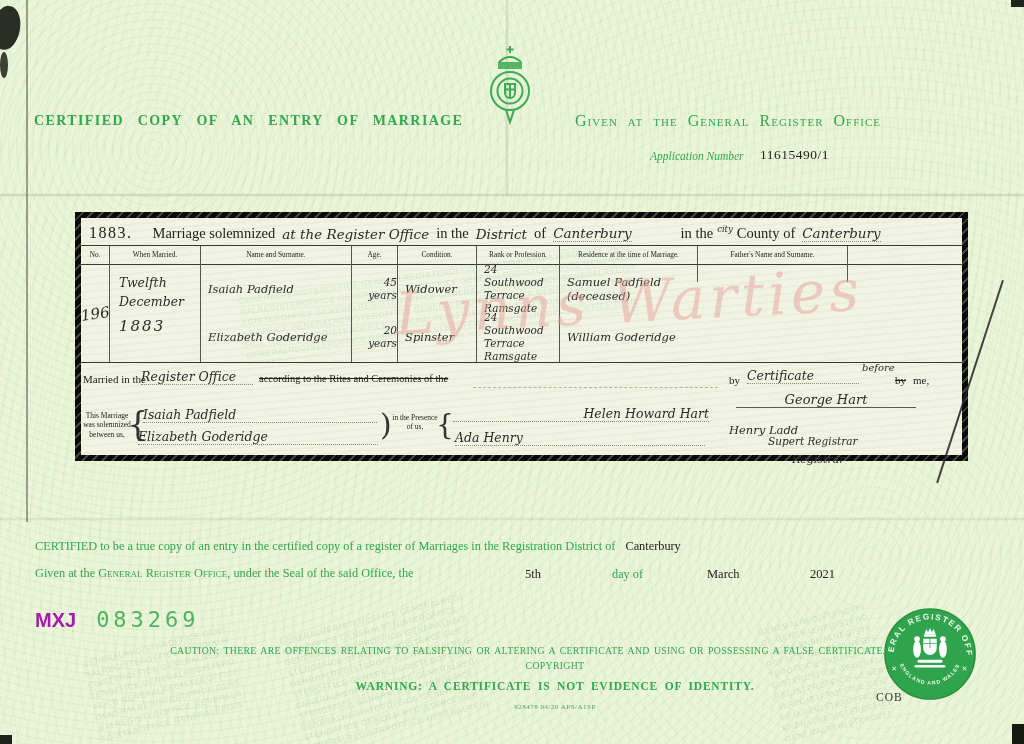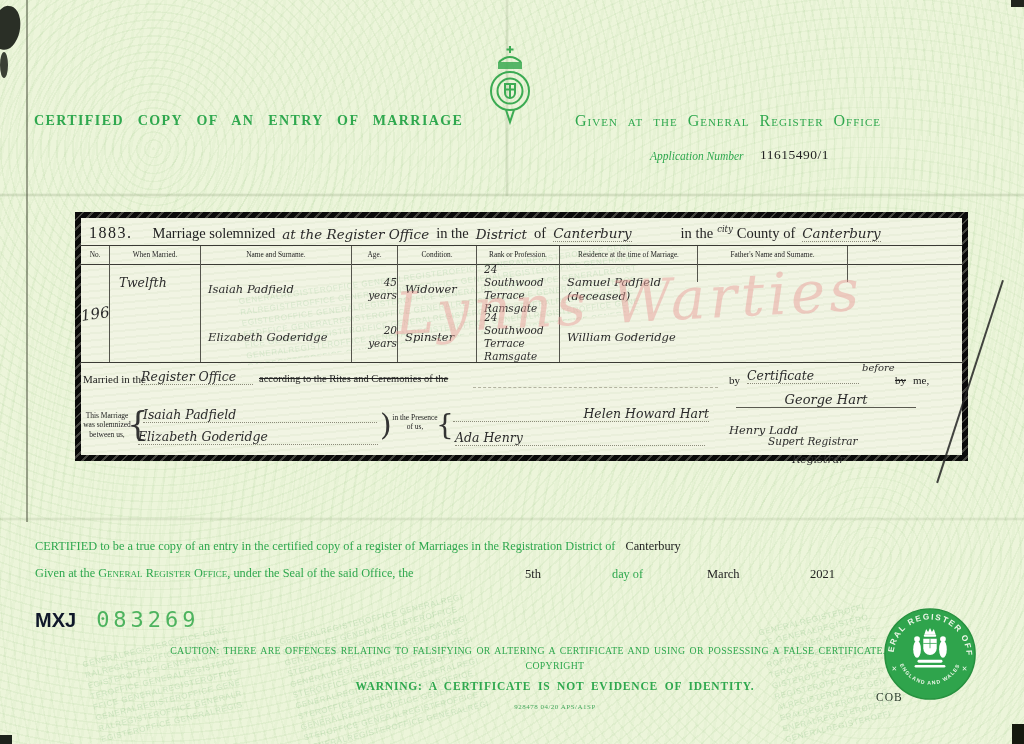--- a/index.html
+++ b/index.html
@@ -47,21 +47,21 @@
   .tbl-head div:last-child{border-right:none;margin-top:32px;}
   .tbl-data{display:grid;grid-template-columns:29px 91px 151px 46px 79px 83px 138px 150px 1fr;
        height:97px;border-bottom:1px solid #3a3a34;}
   .dcell{border-right:1px solid #55554d;position:relative;overflow:hidden;}
   .dcell:last-child{border-right:none;}
   .half{height:48px;display:flex;align-items:center;padding-left:7px;box-sizing:border-box;
        font-size:11.5px;line-height:1.25;}
   .half.c{justify-content:center;text-align:right;padding-left:0;}
   .no-cell{display:flex;align-items:center;justify-content:center;font-size:15px;}
   .no-cell span{transform:rotate(-8deg);}
-  .when-cell{display:flex;flex-direction:row;padding:10px 0 0 9px;box-sizing:border-box;gap:48px;}
+  .when-cell{display:flex;flex-direction:column;padding:10px 0 0 9px;box-sizing:border-box;}
   .when-cell .w1{font-size:12.5px;}
   .when-cell .w2{font-size:12.5px;margin-top:4px;}
   .when-cell .w3{font-size:15px;letter-spacing:2px;margin-top:8px;}
   .tbl-bottom{position:relative;height:94px;}
   .tbl-bottom .printed{font-size:11px;}
   .lbl3{font-size:7.5px;line-height:1.25;text-align:center;color:#222;}
   .brace{font-family:"DejaVu Serif",serif;color:#333;font-weight:400;}
   .sigline{font-size:12.5px;}
 
   
@@ -73,21 +73,21 @@
   .cert1{left:35px;top:539px;font-size:12.3px;}
   .cert1 .district{color:#1d1d1d;margin-left:10px;}
   .cert2{left:35px;top:566px;font-size:12.3px;}
   .cert-day{left:525px;top:567px;font-size:12.5px;}
   .cert-dayof{left:612px;top:567px;font-size:12.3px;}
   .cert-month{left:707px;top:567px;font-size:12.5px;}
   .cert-year{left:810px;top:567px;font-size:12.5px;}
 
   
   .serial{left:35px;top:607px;}
-  .serial .pfx{font-family:"Liberation Sans",sans-serif;font-weight:bold;font-size:20px;color:#0f172a;}
+  .serial .pfx{font-family:"Liberation Sans",sans-serif;font-weight:bold;font-size:20px;color:#a21caf;}
   .serial .num{font-family:"DejaVu Sans Mono",monospace;font-size:22px;color:#4db35e;
        letter-spacing:4px;margin-left:20px;font-weight:500;}
   .caution{left:165px;top:643px;width:780px;text-align:center;font-size:9.8px;line-height:15px;
        letter-spacing:.3px;word-spacing:1.5px;}
   .warning{left:165px;top:680px;width:780px;text-align:center;font-size:11.5px;font-weight:bold;
        letter-spacing:.8px;word-spacing:3px;}
   .printcode{left:165px;top:703px;width:780px;text-align:center;font-size:7px;letter-spacing:.5px;color:#46a85c;}
   .cob{left:876px;top:691px;font-size:11.5px;color:#2a3a2c;letter-spacing:1px;}
 
   

